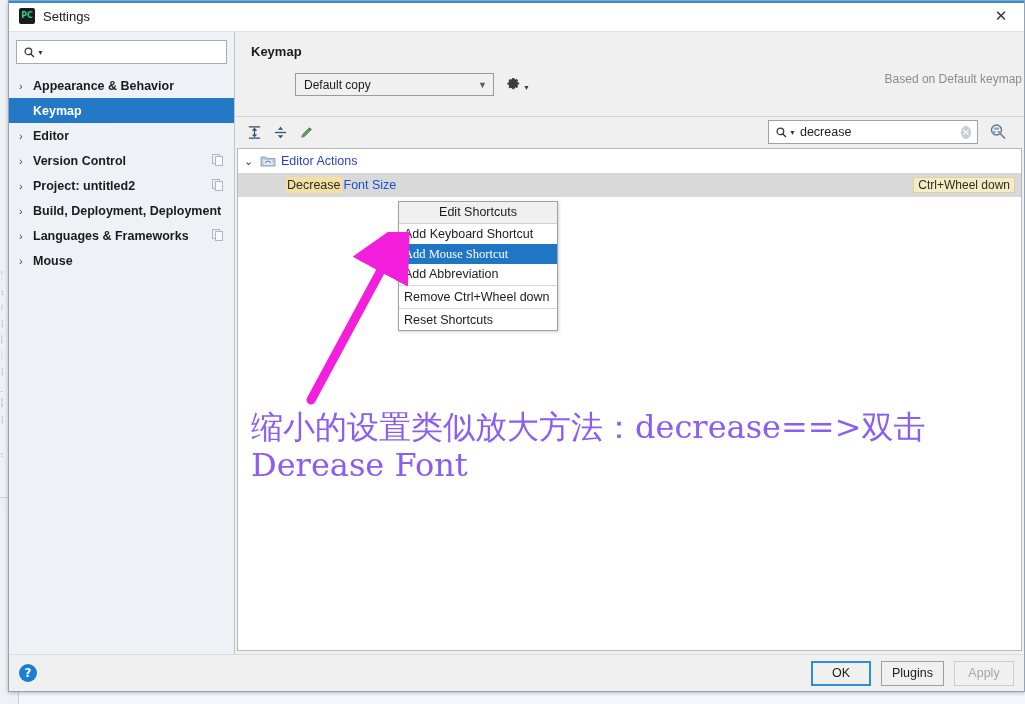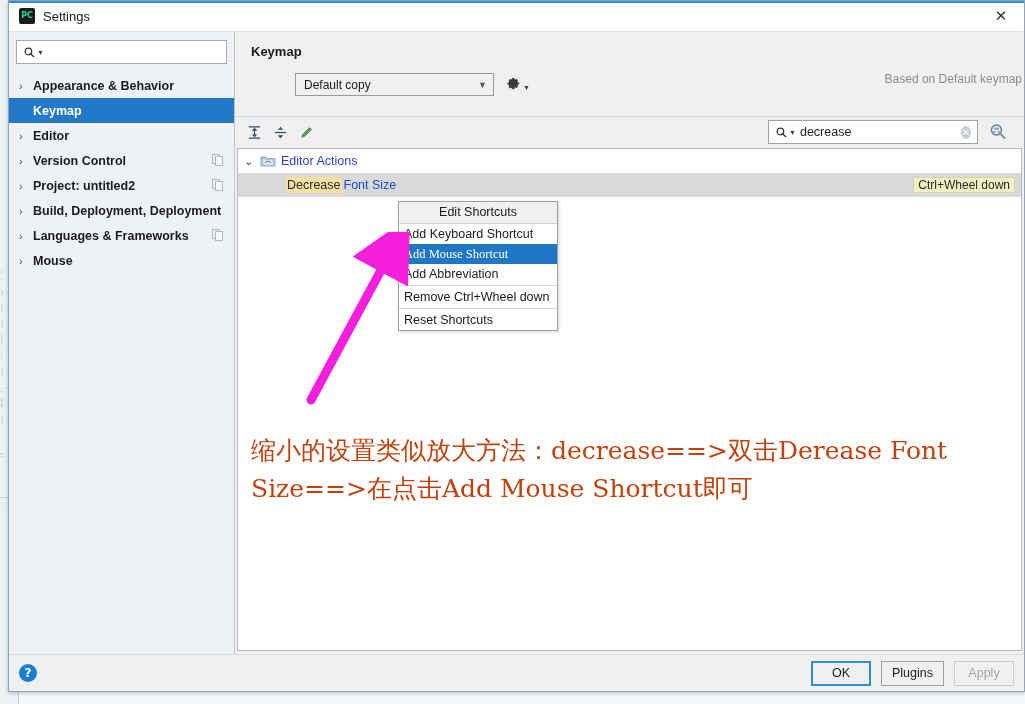--- a/index.html
+++ b/index.html
@@ -216,22 +216,22 @@
   .ctx-item {
     height: 20px; line-height: 20px; padding-left: 5px;
     font-size: 12.5px; color: #1b1b1b; white-space: nowrap;
   }
   .ctx-item.highlight { background: #1f76c4; color: #ffffff; font-family: Liberation Serif, serif; }
   .ctx-sep { height: 1px; background: #d7d7d7; margin: 1px 0; }
 
   
   .anno-arrow { position: absolute; left: 280px; top: 200px; z-index: 60; pointer-events: none; }
   .anno-text {
-    position: absolute; left: 242px; top: 400px; width: 720px; z-index: 60;
-    color: #c2410c; font-size: 25px; line-height: 38px;
+    position: absolute; left: 242px; top: 376px; width: 720px; z-index: 60;
+    color: #8b5cf6; font-size: 32px; line-height: 38px;
     font-family: "DejaVu Serif", serif;
   }
 
   
   .footer {
     position: absolute; left: 0; right: 0; bottom: 0; height: 36px;
     background: #f0f0f0; border-top: 1px solid #dcdcdc;
     display: flex; align-items: center;
   }
   .help-icon {
@@ -456,21 +456,20 @@
             <marker id="ah" markerWidth="7" markerHeight="7" refX="3" refY="3.5" orient="auto">
               <path d="M0,0 L7,3.5 L0,7 z" fill="#f41fdc"></path>
             </marker>
           </defs>
           <line x1="22" y1="168" x2="104" y2="16" stroke="#f41fdc" stroke-width="9" stroke-linecap="round" marker-end="url(#ah)"></line>
         </svg>
       </div>
 
       <div class="anno-text">
         <div>缩小的设置类似放大方法：decrease==&gt;双击Derease Font</div>
-        <div>Size==&gt;在点击Add Mouse Shortcut即可</div>
       </div>
 
     </div>
 
     <div class="footer">
       <div class="help-icon">?</div>
       <div class="footer-spacer"></div>
       <div class="btn default">OK</div>
       <div class="btn">Plugins</div>
       <div class="btn disabled">Apply</div>

